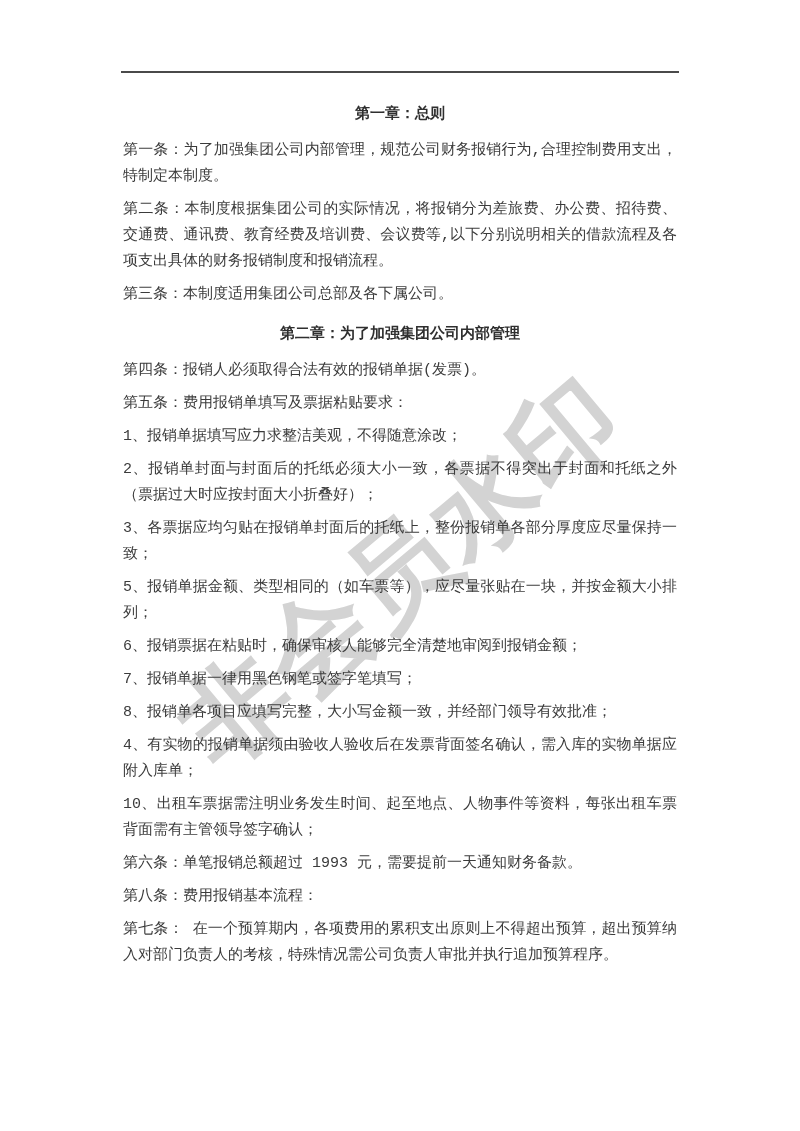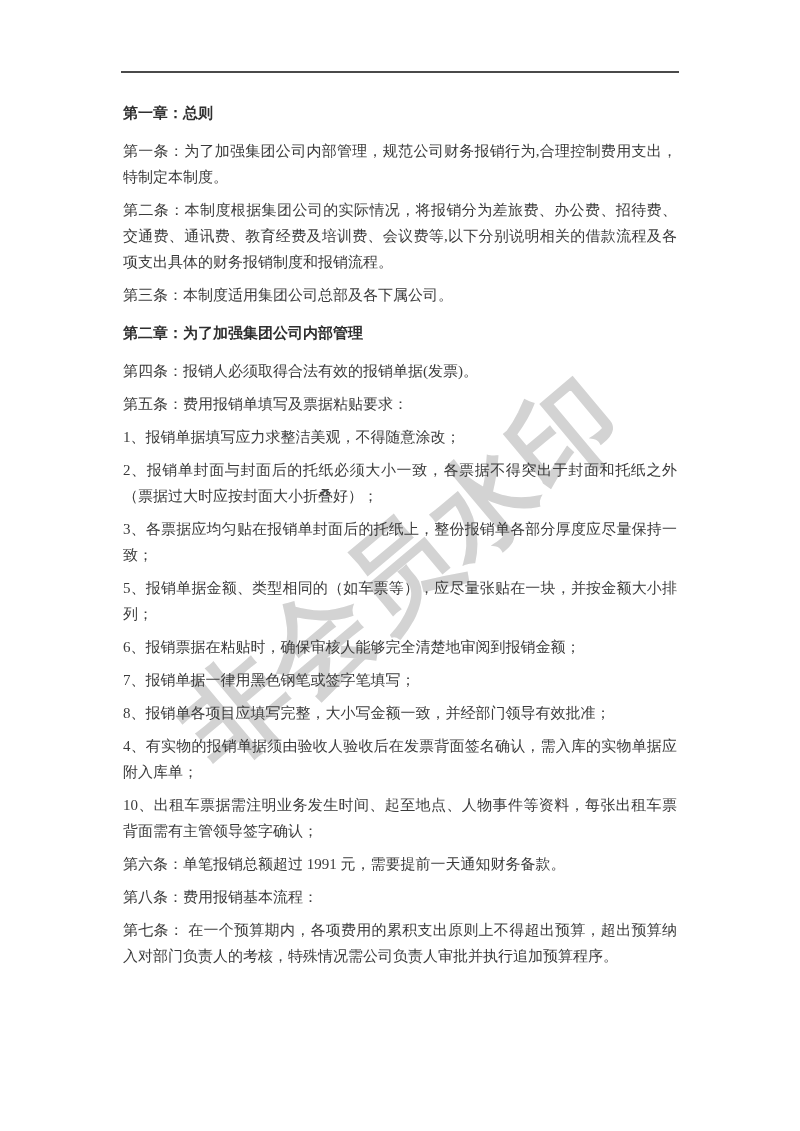--- a/index.html
+++ b/index.html
@@ -49,25 +49,27 @@
     z-index: 1;
     font-size: 15px;
     line-height: 26px;
     text-align: justify;
   }
   .content h2.chapter {
     font-size: 15px;
     line-height: 26px;
     font-weight: bold;
     color: #2f2f2f;
+    text-align: center;
     margin: 12px 0 12px 0;
   }
   .content p {
     margin: 0 0 7px 0;
     color: #3b3b3b;
+    font-family: Liberation Mono, monospace;
   }
 </style>
 </head>
 <body>
 
 <div class="page">
 
   <div class="watermark">非会员水印</div>
 
   <div class="header-rule"></div>
@@ -88,18 +90,18 @@
     <p>1、报销单据填写应力求整洁美观，不得随意涂改；</p>
     <p>2、报销单封面与封面后的托纸必须大小一致，各票据不得突出于封面和托纸之外（票据过大时应按封面大小折叠好）；</p>
     <p>3、各票据应均匀贴在报销单封面后的托纸上，整份报销单各部分厚度应尽量保持一致；</p>
     <p>5、报销单据金额、类型相同的（如车票等），应尽量张贴在一块，并按金额大小排列；</p>
     <p>6、报销票据在粘贴时，确保审核人能够完全清楚地审阅到报销金额；</p>
     <p>7、报销单据一律用黑色钢笔或签字笔填写；</p>
     <p>8、报销单各项目应填写完整，大小写金额一致，并经部门领导有效批准；</p>
     <p>4、有实物的报销单据须由验收人验收后在发票背面签名确认，需入库的实物单据应附入库单；</p>
     <p>10、出租车票据需注明业务发生时间、起至地点、人物事件等资料，每张出租车票背面需有主管领导签字确认；</p>
 
-    <p>第六条：单笔报销总额超过 1991 元，需要提前一天通知财务备款。</p>
+    <p>第六条：单笔报销总额超过 1993 元，需要提前一天通知财务备款。</p>
     <p>第八条：费用报销基本流程：</p>
     <p>第七条： 在一个预算期内，各项费用的累积支出原则上不得超出预算，超出预算纳入对部门负责人的考核，特殊情况需公司负责人审批并执行追加预算程序。</p>
 
   </div>
 </div>
 
 </body></html>

